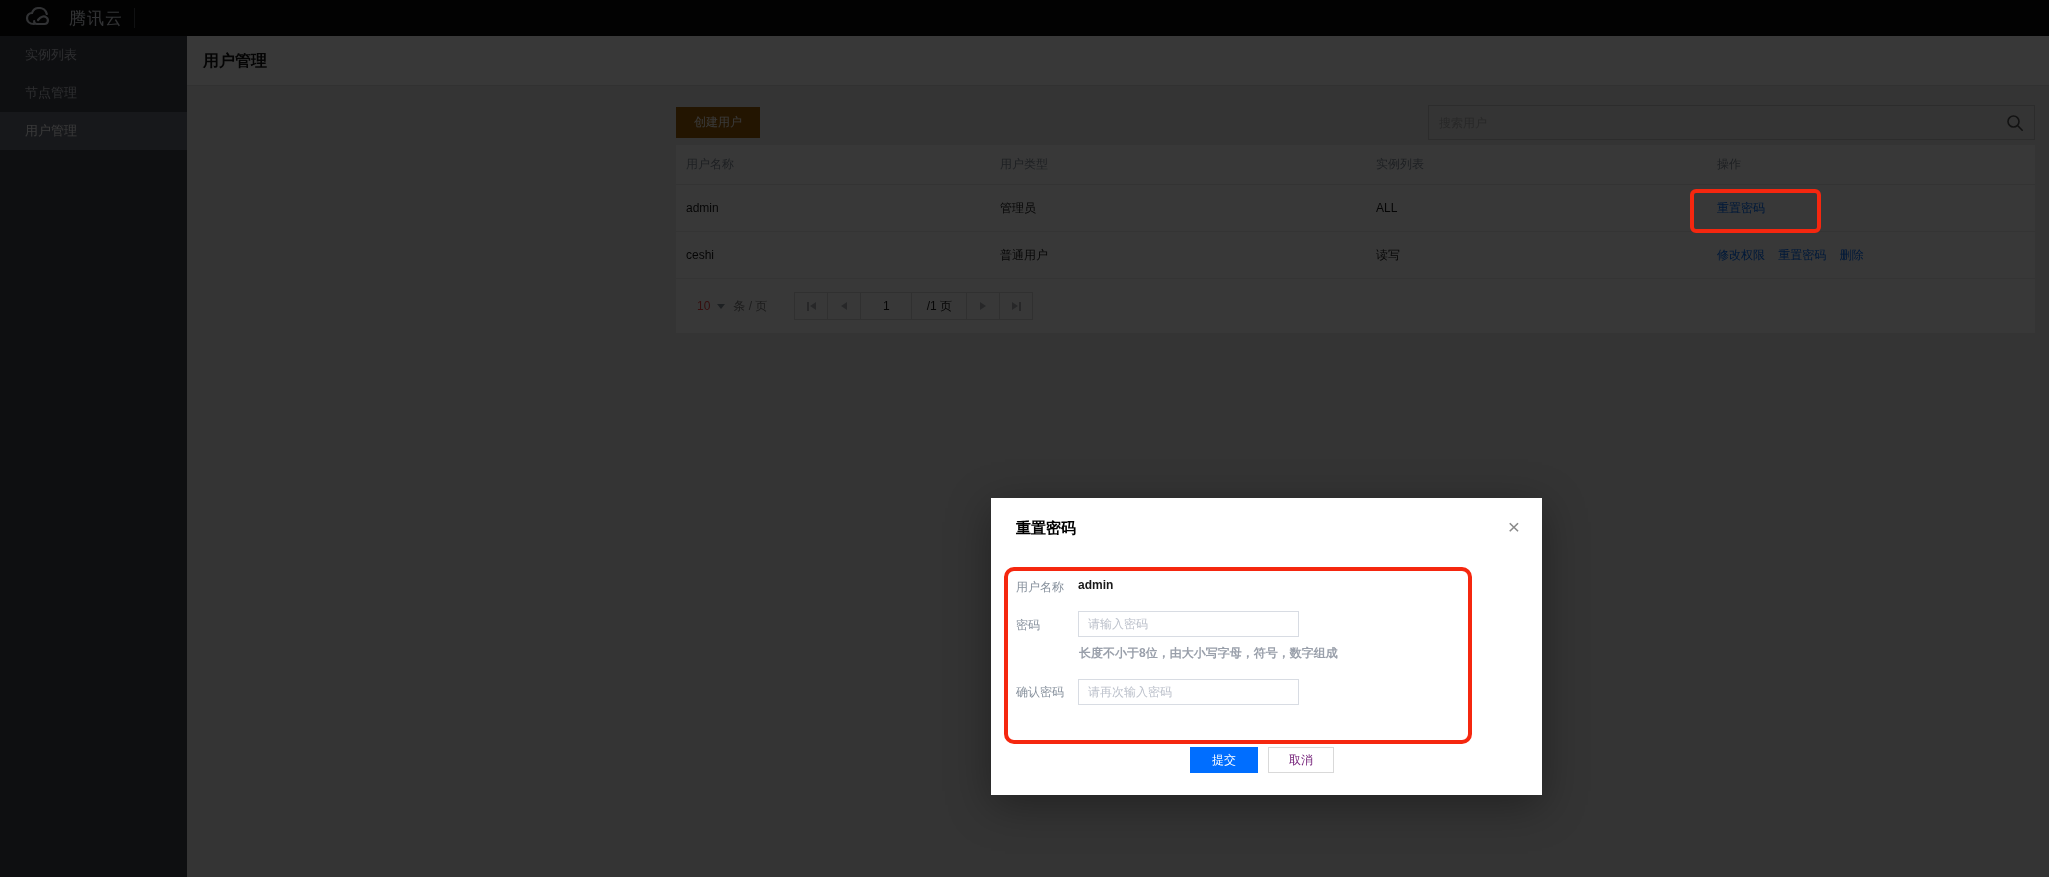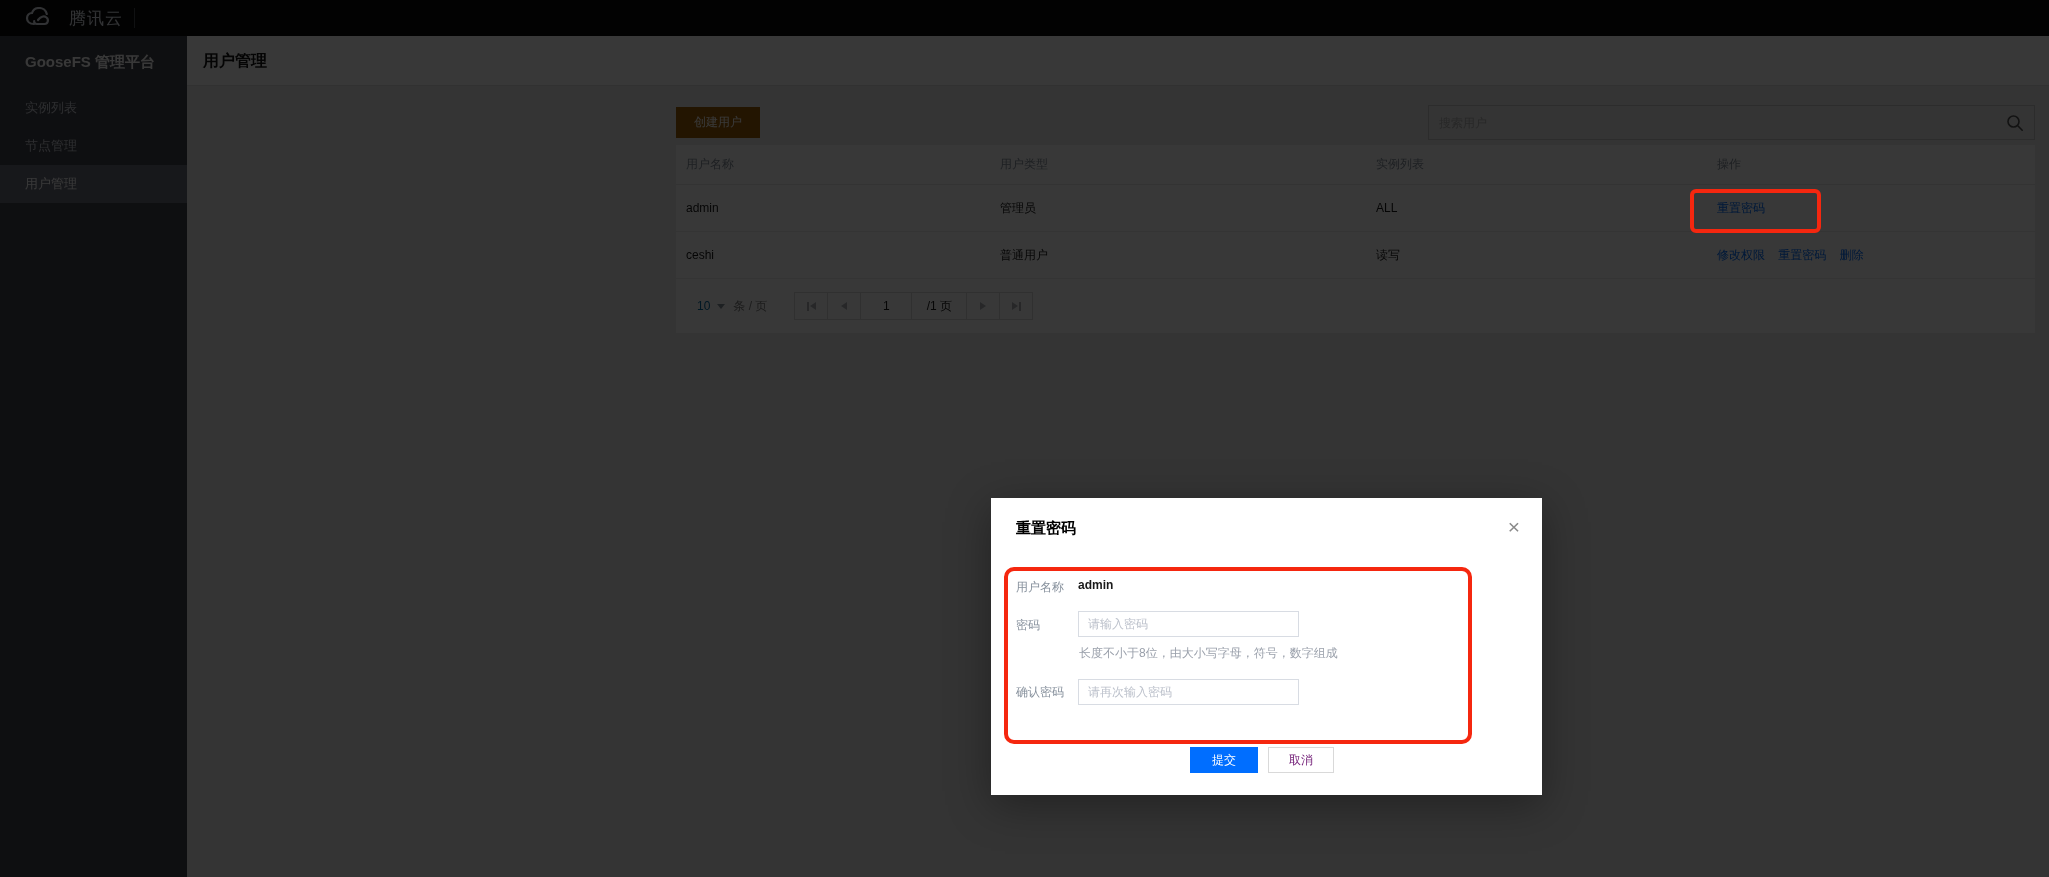--- a/index.html
+++ b/index.html
@@ -40,21 +40,21 @@
   .t-head, .t-row { display:flex; align-items:center; font-size:12px; }
   .t-head { height:40px; color:#86909c; border-bottom:1px solid #e8e8e8; }
   .t-row { height:47px; color:#1a1a1a; border-bottom:1px solid #ececec; }
   .col { padding-left:10px; }
   .c1 { width:314px; } .c2 { width:376px; } .c3 { width:341px; } .c4 { flex:1; }
   .link { color:#006eff; cursor:pointer; margin-right:10px; text-decoration:none; }
 
   
   .pager { height:54px; display:flex; align-items:center; padding:0 14px 0 21px; font-size:12px; color:#808080; }
   .pager-total { flex:1; }
-  .page-size { display:flex; align-items:center; gap:7px; color:#0369a1; cursor:pointer; }
+  .page-size { display:flex; align-items:center; gap:7px; color:#ef4444; cursor:pointer; }
   .caret-down { width:0; height:0; border-left:4px solid transparent; border-right:4px solid transparent;
     border-top:5px solid #86909c; }
   .pager-unit { color:#808080; margin:0 28px 0 8px; }
   .pg-group { display:flex; height:28px; }
   .pg-cell { border:1px solid #d9d9d9; margin-left:-1px; display:flex; align-items:center; justify-content:center; }
   .pg-btn { width:34px; cursor:pointer; gap:1px; }
   .pg-input { width:52px; text-align:center; color:#1a1a1a; font-size:12px; background:transparent; border:1px solid #d9d9d9; margin-left:-1px; }
   .pg-label { width:56px; color:#1a1a1a; }
   .tri-l { width:0; height:0; border-top:4px solid transparent; border-bottom:4px solid transparent; border-right:6px solid #b0b3b8; }
   .tri-r { width:0; height:0; border-top:4px solid transparent; border-bottom:4px solid transparent; border-left:6px solid #b0b3b8; }
@@ -64,21 +64,21 @@
   .overlay { position:absolute; inset:0; background:rgba(0,0,0,0.78); z-index:100; }
   .modal { position:absolute; left:991px; top:498px; width:551px; height:297px; background:#ffffff;
     z-index:110; box-shadow:0 10px 40px rgba(0,0,0,0.35); }
   .modal-title { position:absolute; left:25px; top:21px; font-size:15px; font-weight:bold; color:#000000; }
   .modal-close { position:absolute; right:22px; top:18px; font-size:21px; color:#8a8a8a; cursor:pointer; line-height:1; }
   .f-label { position:absolute; left:25px; color:#86909c; font-size:12px; }
   .f-value { position:absolute; left:87px; color:#1a1a1a; font-size:12px; font-weight:600; }
   .f-input { position:absolute; left:87px; width:221px; height:26px; border:1px solid #d8dce3;
     font-size:12px; padding:0 9px; color:#1a1a1a; outline:none; }
   .f-input::placeholder { color:#bcc1cb; }
-  .f-hint { position:absolute; left:88px; top:147px; color:#9aa0ab; font-size:12px; }
+  .f-hint { position:absolute; left:88px; top:147px; color:#9aa0ab; font-size:12px;font-weight:bold; }
   .btn-submit { position:absolute; left:199px; top:249px; width:68px; height:26px; background:#006eff;
     color:#ffffff; font-size:12px; border:none; cursor:pointer; }
   .btn-cancel { position:absolute; left:277px; top:249px; width:66px; height:26px; background:#ffffff;
     border:1px solid #d9d9d9; color:#701a75; font-size:12px; cursor:pointer; }
 
   
   .red-box { position:absolute; border:4px solid #f5270f; z-index:120; pointer-events:none; }
   .red-1 { left:1690px; top:189px; width:131px; height:44px; border-radius:6px; }
   .red-2 { left:1004px; top:567px; width:468px; height:177px; border-radius:10px; }
 </style>
@@ -90,21 +90,20 @@
     <svg class="brand-logo" width="34" height="22" viewBox="0 0 34 22" fill="none">
       <path d="M9 17 C4.5 17 2 14.2 2 11.2 C2 8.4 4.2 6.2 7 6 C8 2.8 11 1 14.2 1 C18 1 21 3.6 21.8 7" stroke="#dfe3ea" stroke-width="2.2" stroke-linecap="round" fill="none"></path>
       <path d="M13 13 C15.5 9.5 19 8.5 21.5 10.5 C24 12.5 23 17 19.5 17 L12 17 C10 17 8.8 15.6 9.2 14" stroke="#dfe3ea" stroke-width="2.2" stroke-linecap="round" fill="none"></path>
     </svg>
     <span class="brand-text">腾讯云</span>
   </div>
   <div class="topbar-divider"></div>
 </div>
 
 <div class="sidebar">
-  <div class="sidebar-title">GooseFS 管理平台</div>
   <div class="side-item">实例列表</div>
   <div class="side-item">节点管理</div>
   <div class="side-item active">用户管理</div>
 </div>
 
 <div class="page-header">
   <div class="page-title">用户管理</div>
 </div>
 
 <div class="content">

